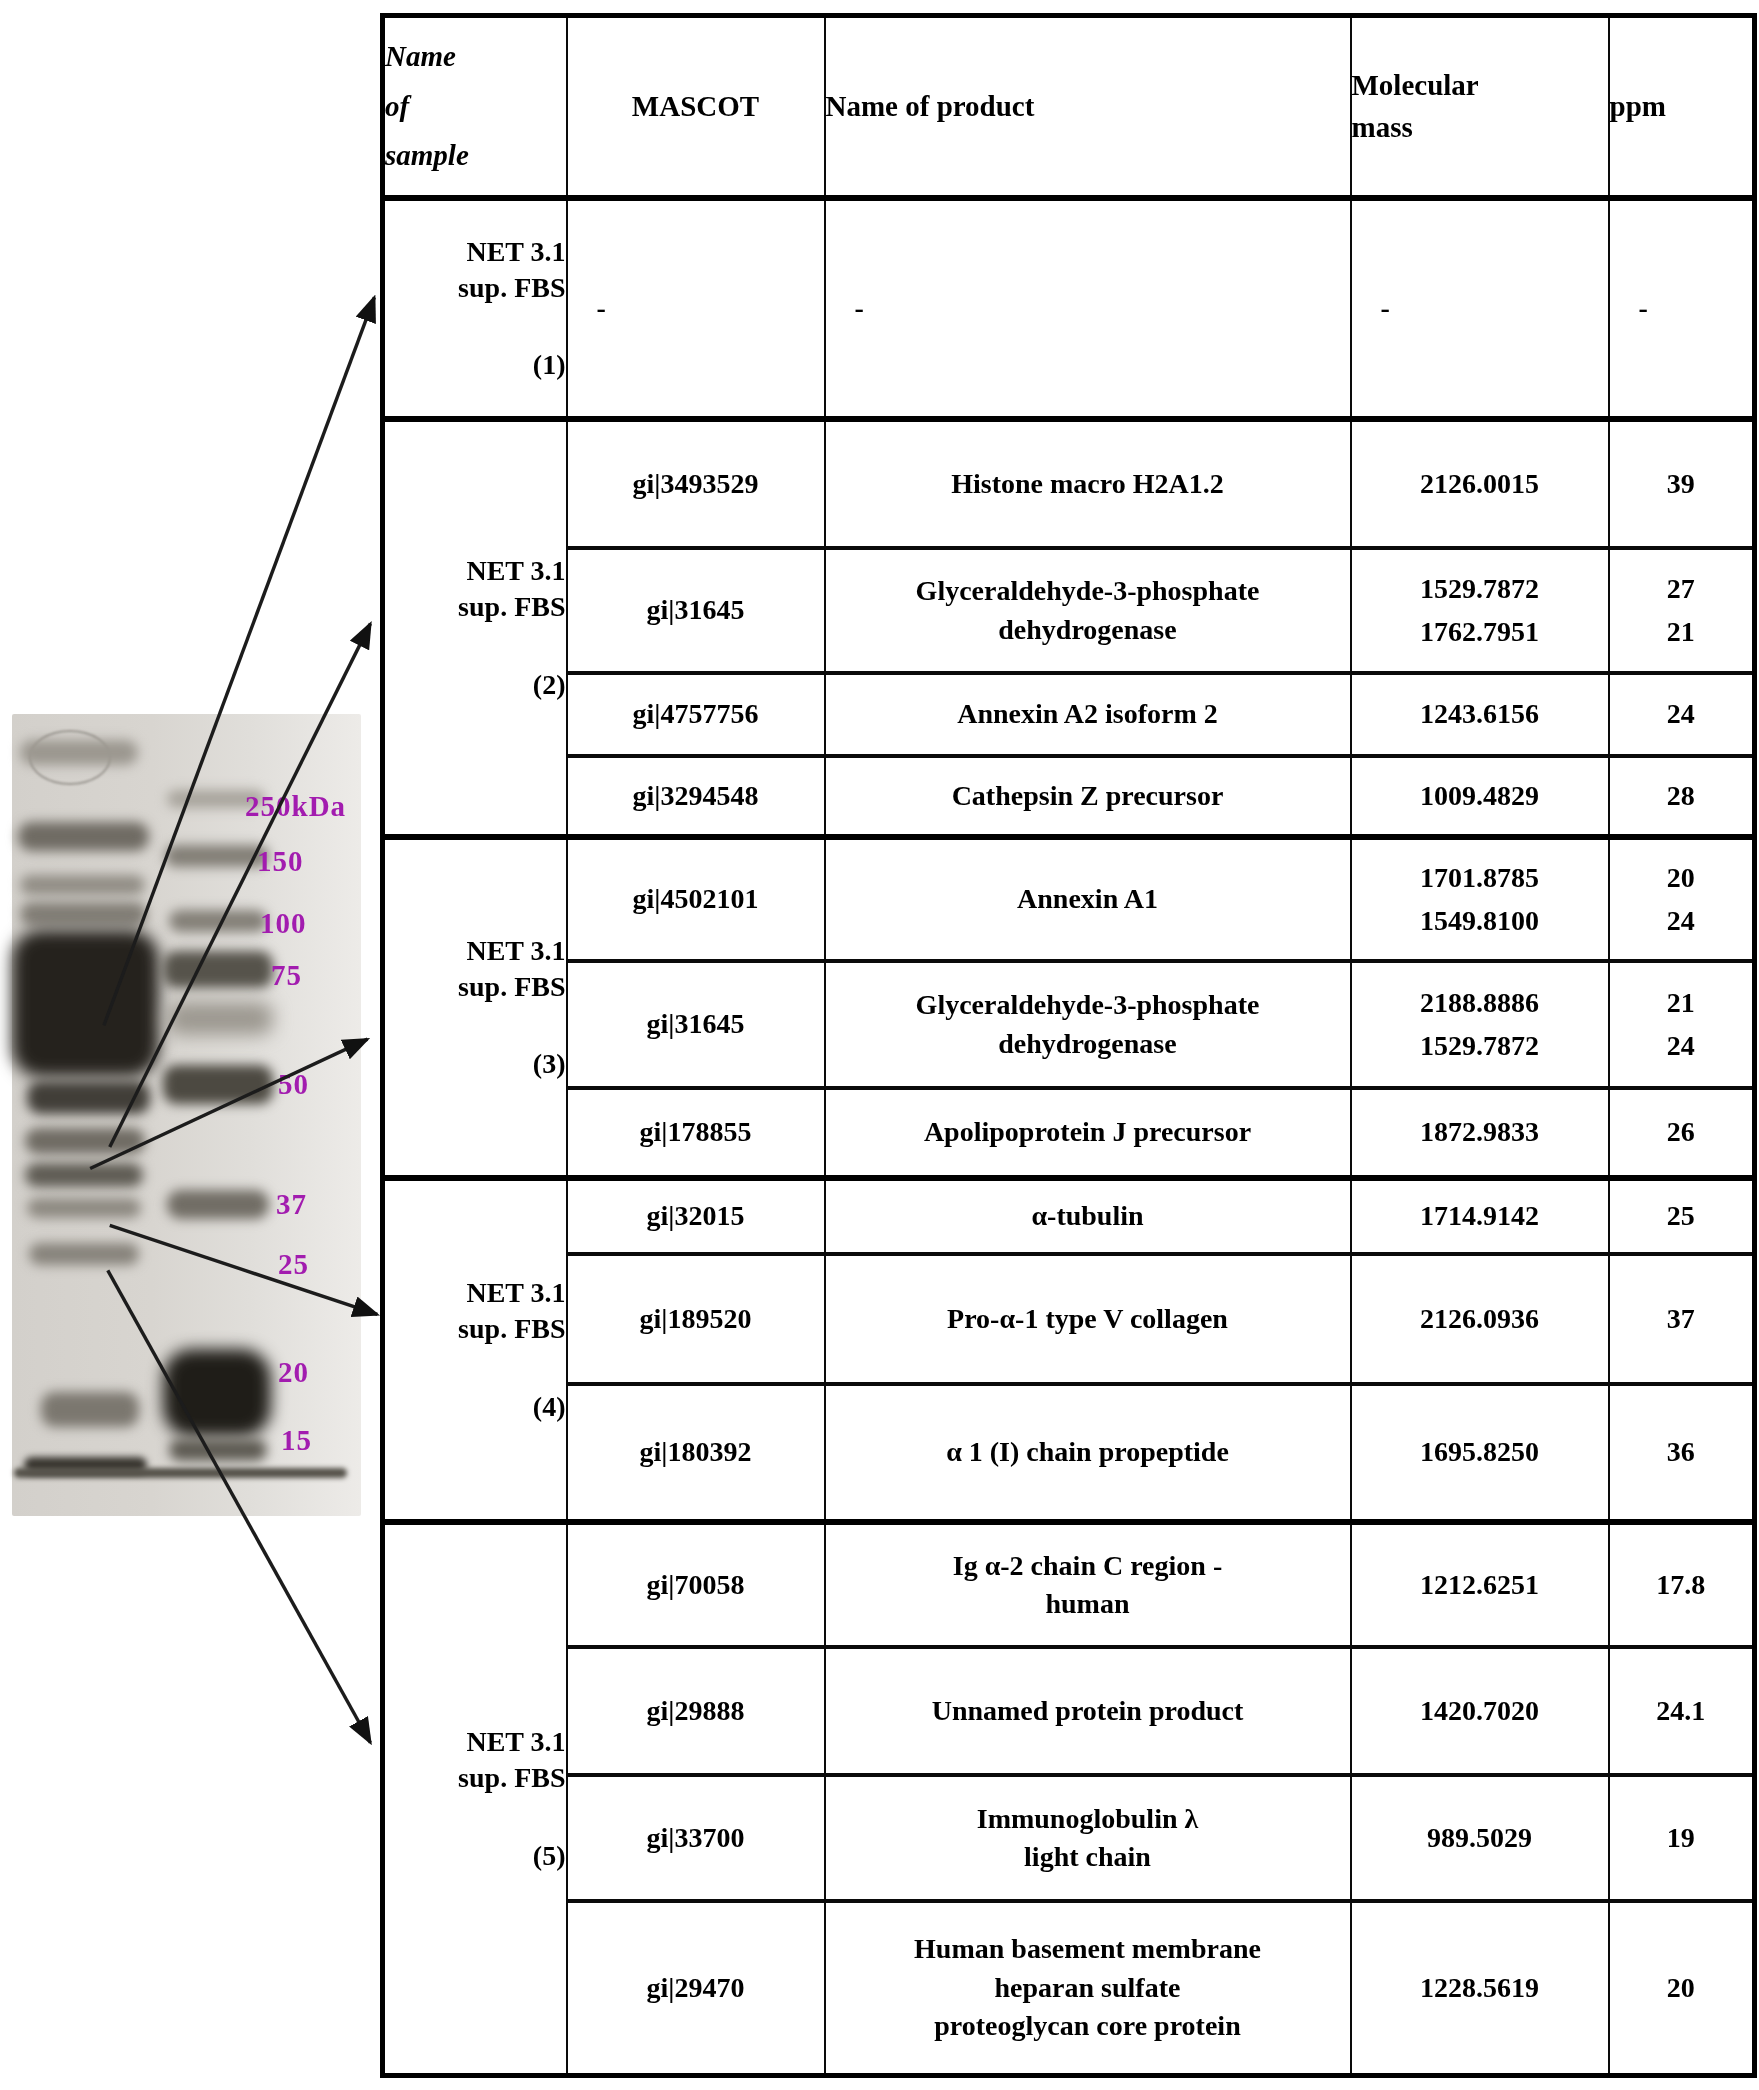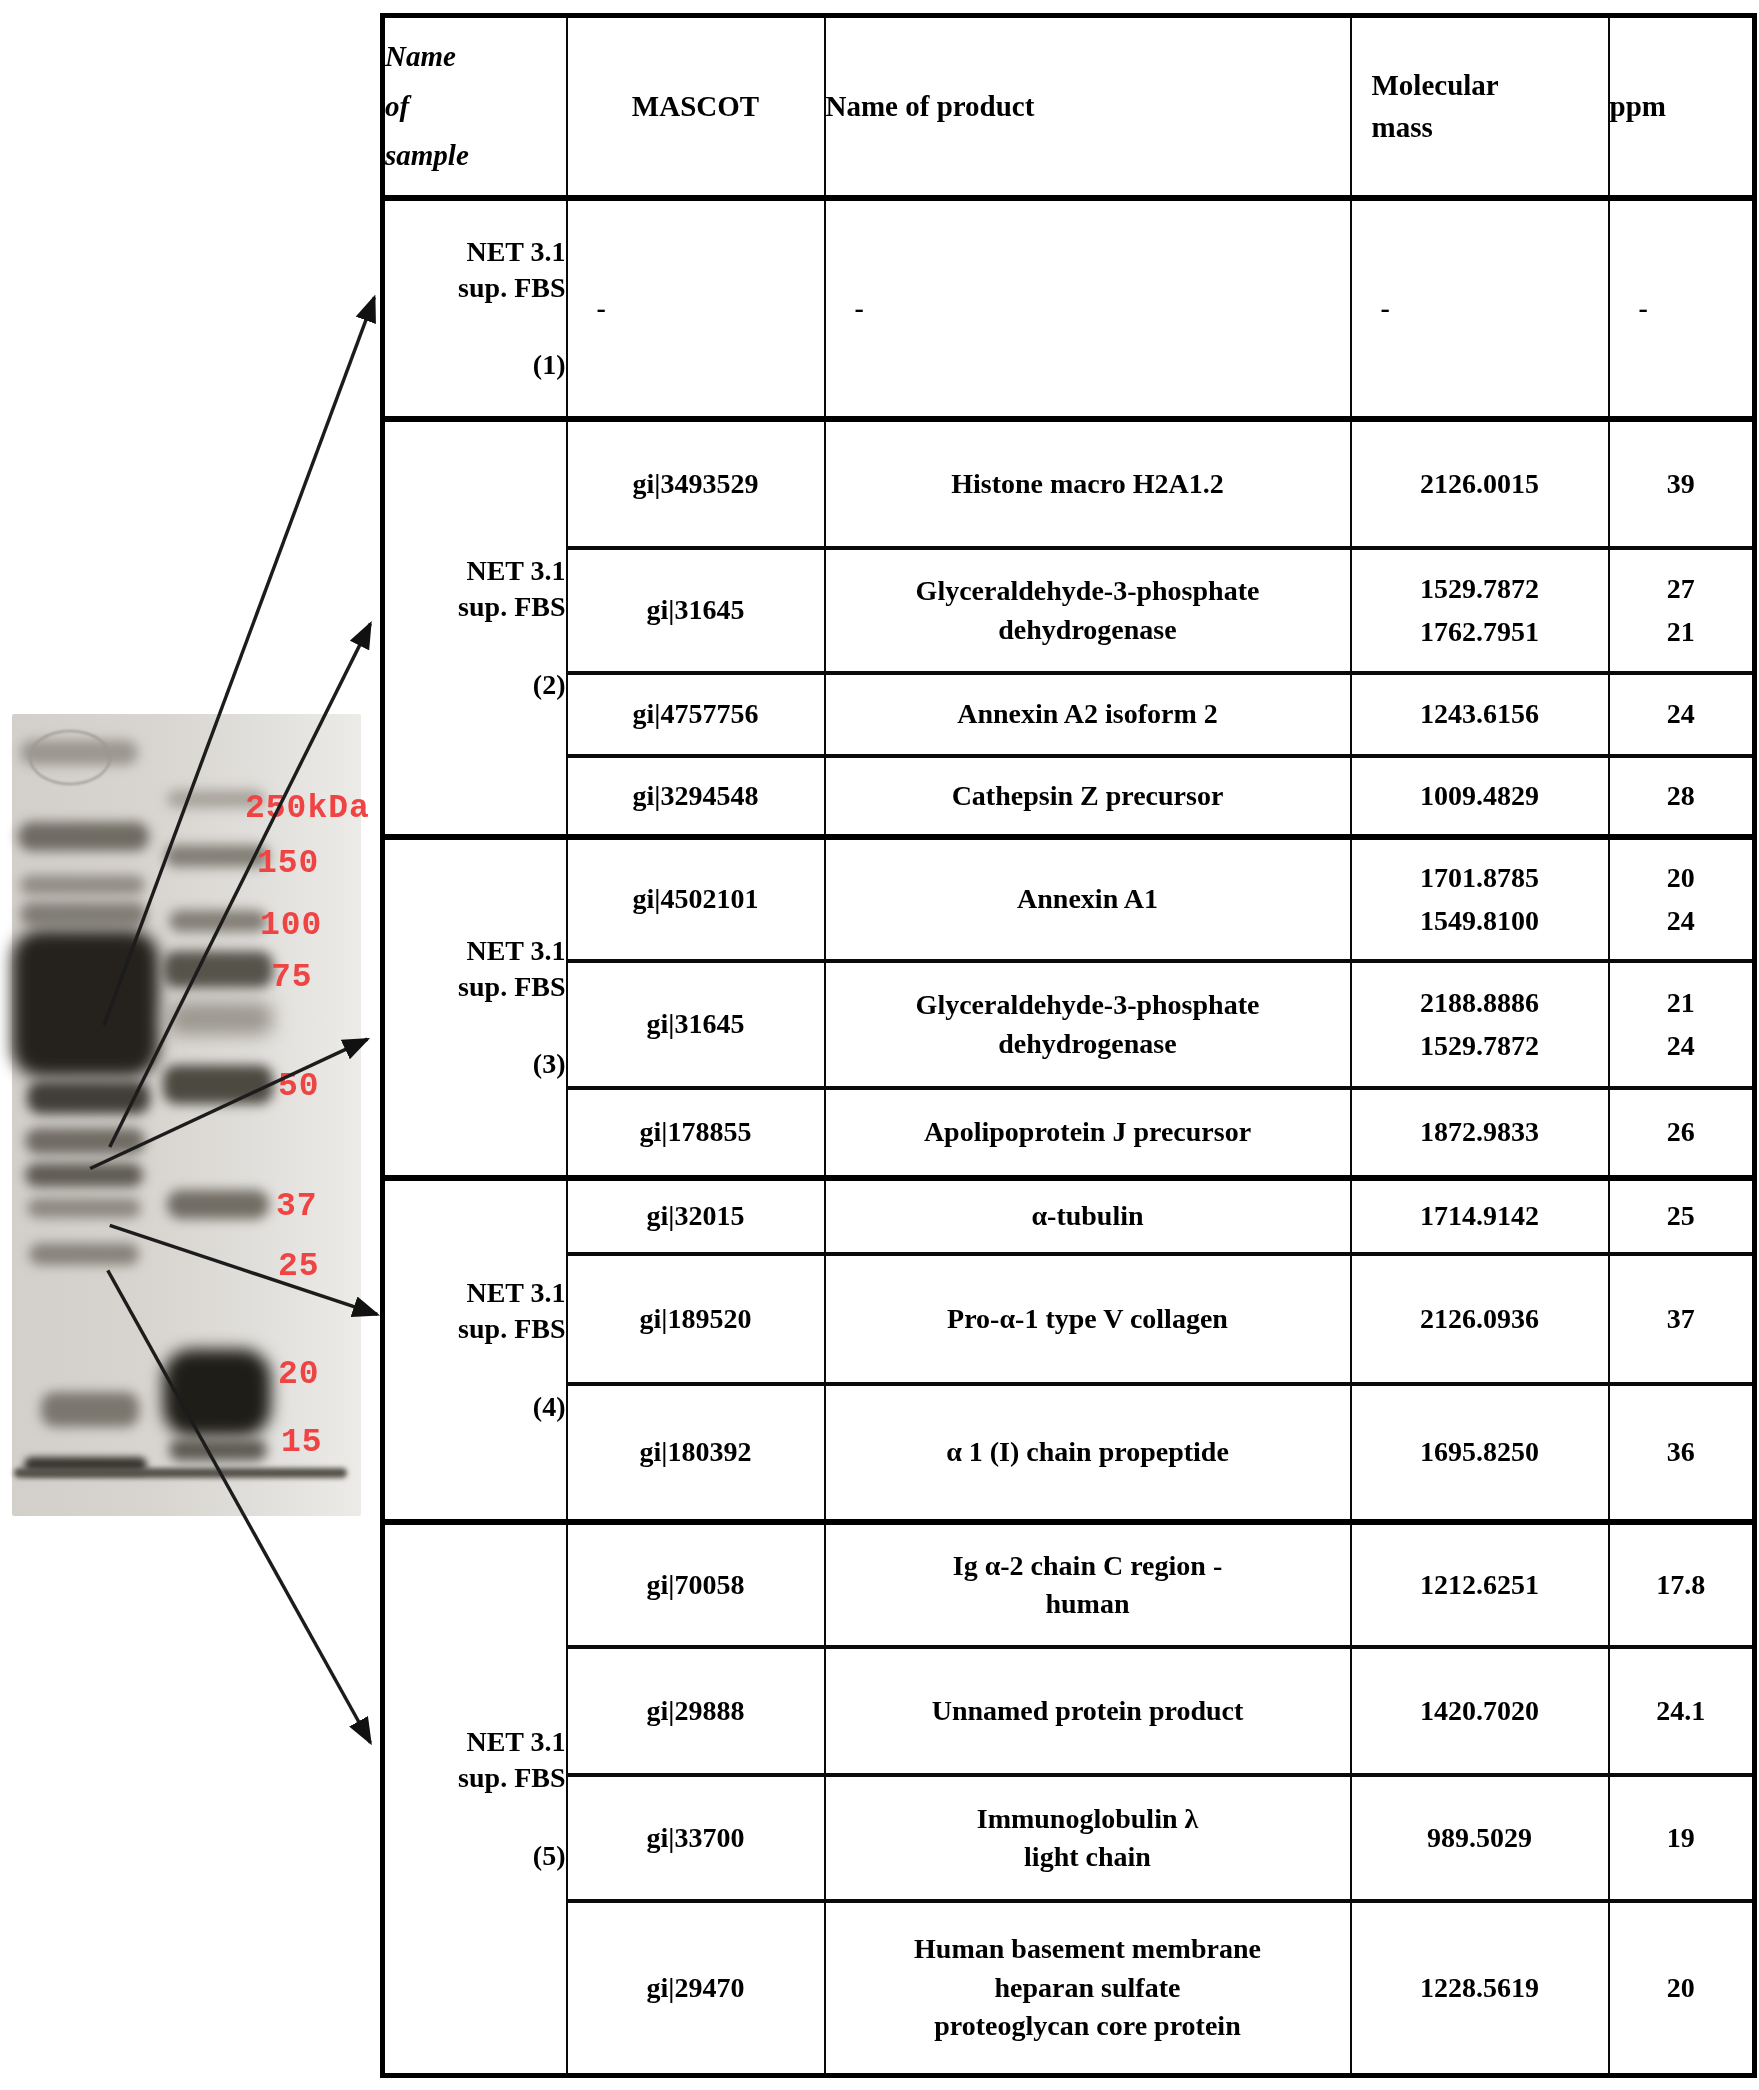--- a/index.html
+++ b/index.html
@@ -6,40 +6,40 @@
   .page{position:relative;width:1759px;height:2091px;background:#fff;overflow:hidden;
         font-family:"Liberation Serif","DejaVu Serif",serif;color:#000;}
   
   .gel{position:absolute;left:11.8px;top:714px;width:349px;height:802px;
        background:linear-gradient(90deg,#d3d0cb 0%,#d8d5d0 40%,#e0deda 68%,#edebe8 100%);
        border-radius:2px;}
   .band{position:absolute;border-radius:13.7px;filter:blur(5.9px);}
   .blob{border-radius:29px;filter:blur(7.8px);}
   .well-oval{position:absolute;left:17.6px;top:15.7px;width:78px;height:51px;border:2.9px solid rgba(90,86,80,.45);
              border-radius:50%;filter:blur(1px);}
-  .mlabel{position:absolute;font-weight:bold;font-size:33px;color:#ef4444;letter-spacing:1px;
-          font-family:Liberation Mono, monospace;}
+  .mlabel{position:absolute;font-weight:bold;font-size:29px;color:#a21caf;letter-spacing:1px;
+          font-family:Liberation Serif, serif;}
   
   .arrows{position:absolute;left:0;top:0;pointer-events:none;}
   
   table.results{position:absolute;left:380px;top:12.7px;width:1372px;height:2065px;
         border-collapse:collapse;table-layout:fixed;border:5.9px solid #000;
         font-family:"Liberation Serif","DejaVu Serif",serif;}
   .results td,.results th{border:2.9px solid #0a0a0a;border-top-width:4.9px;border-bottom-width:4.9px;
         padding:0;vertical-align:middle;font-weight:bold;font-size:28px;line-height:1.3;
         overflow:hidden;}
   .results th{font-size:29px;text-align:left;}
   .results thead th{border-bottom:6.9px solid #000;}
   tr.gs td{border-top:6.9px solid #000;}
   .th-lines span{display:block;}
   .th1{padding-left:13.7px;}
   .th1 span{line-height:1.72;font-style:italic;}
   .th3{padding-left:31px;}
   .th4{padding-left:29px;}
-  .th4 span{line-height:1.45;margin-left:20px;}
+  .th4 span{line-height:1.45;}
   .th5{text-align:center;}
   td.c{text-align:center;}
   td.l{text-align:left;padding-left:29px;}
   .pl,.vl,.sl{display:block;}
   .vl{margin:6.9px 0;}
   .pl{margin:2px 0;}
   .sample{text-align:right;margin-left:37px;}
   .sample .num{margin-top:41px;}
 </style>
 </head>

